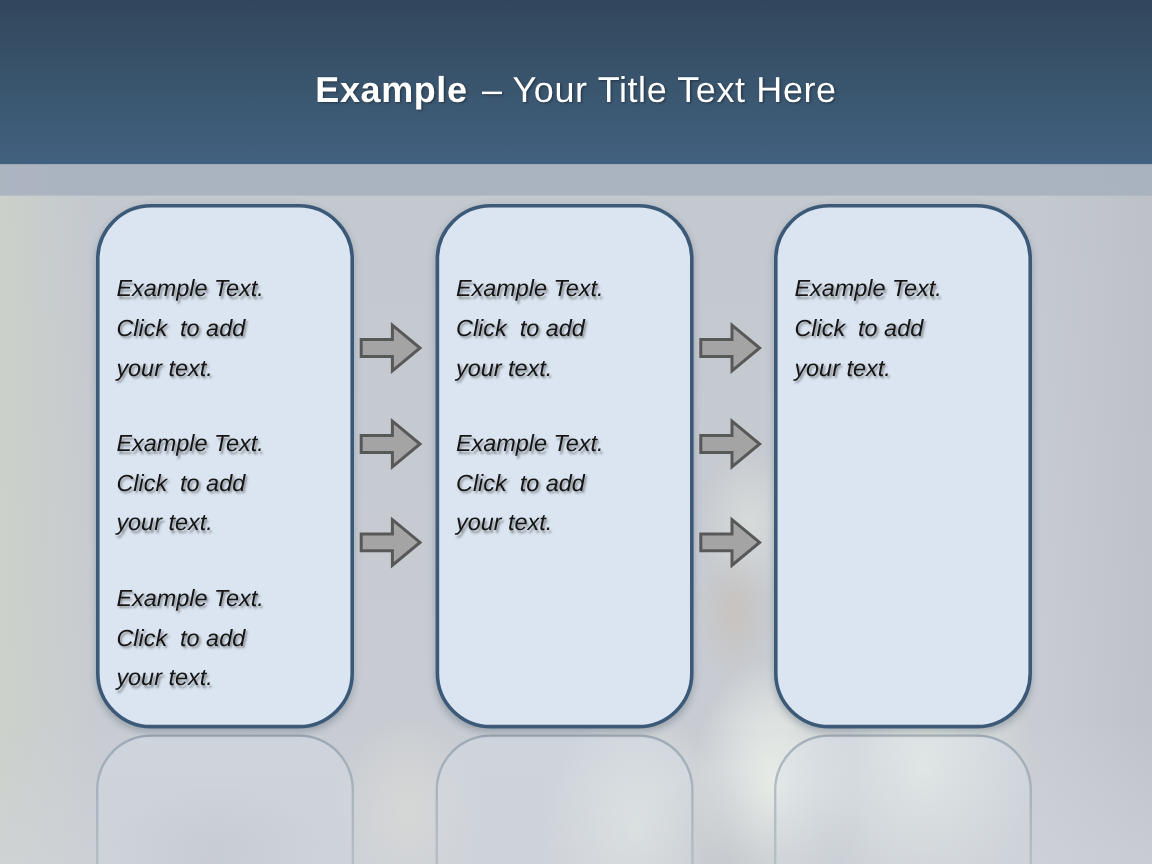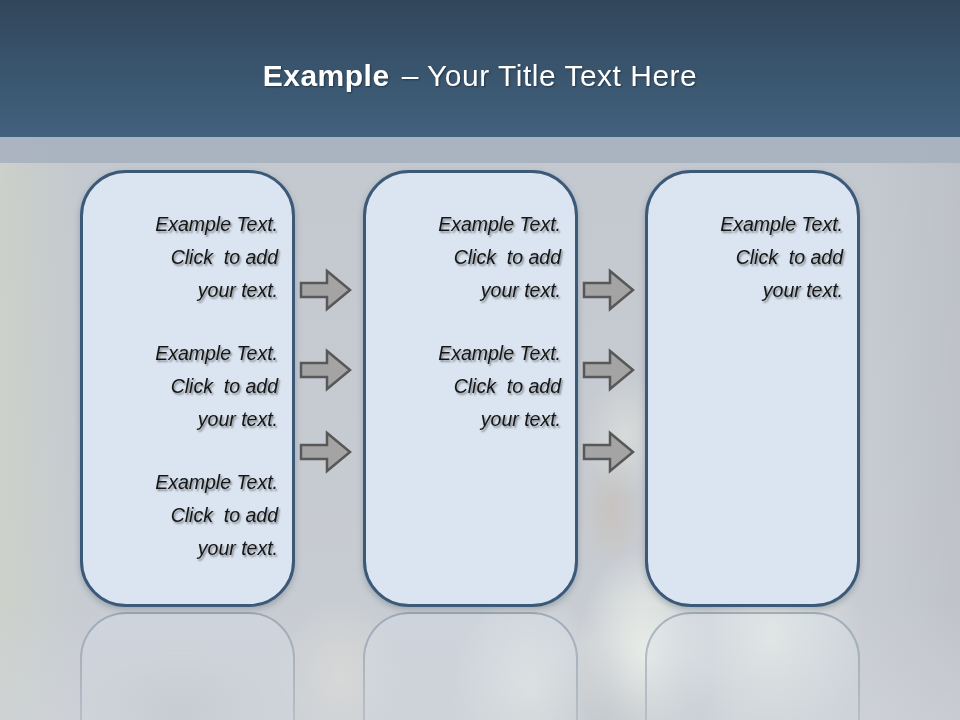--- a/index.html
+++ b/index.html
@@ -39,21 +39,21 @@
     text-shadow:1px 1px 2px rgba(0,0,0,.4);white-space:pre;}
   .title .t-bold{font-weight:700;}
   .title .t-rest{font-weight:400;margin-left:12px;text-align:center;}
 
   .band{position:absolute;left:0;top:137px;width:960px;height:26px;background:rgba(166,176,190,.88);}
 
   .pbox{
     position:absolute;top:170px;width:215px;height:437px;box-sizing:border-box;
     background:var(--box_fill);border:3px solid var(--box_border);border-radius:46px;
     box-shadow:0 3px 6px rgba(40,60,80,.28);
-    padding:35px 14px 0;text-align:right;
+    padding:52px 14px 0;text-align:left;
   }
   .pbox.b1{left:80px}.pbox.b2{left:363px}.pbox.b3{left:645px}
   .pbox p{
     margin:0 0 30px;font-style:italic;font-size:19.5px;line-height:33px;
     color:var(--text_color);white-space:pre-wrap;
     text-shadow:1.5px 2px 2px rgba(30,30,30,.45);
   }
 
   .arrow{position:absolute;width:54px;height:44px;}
   .arrow.g1{left:299px}.arrow.g2{left:582px}

